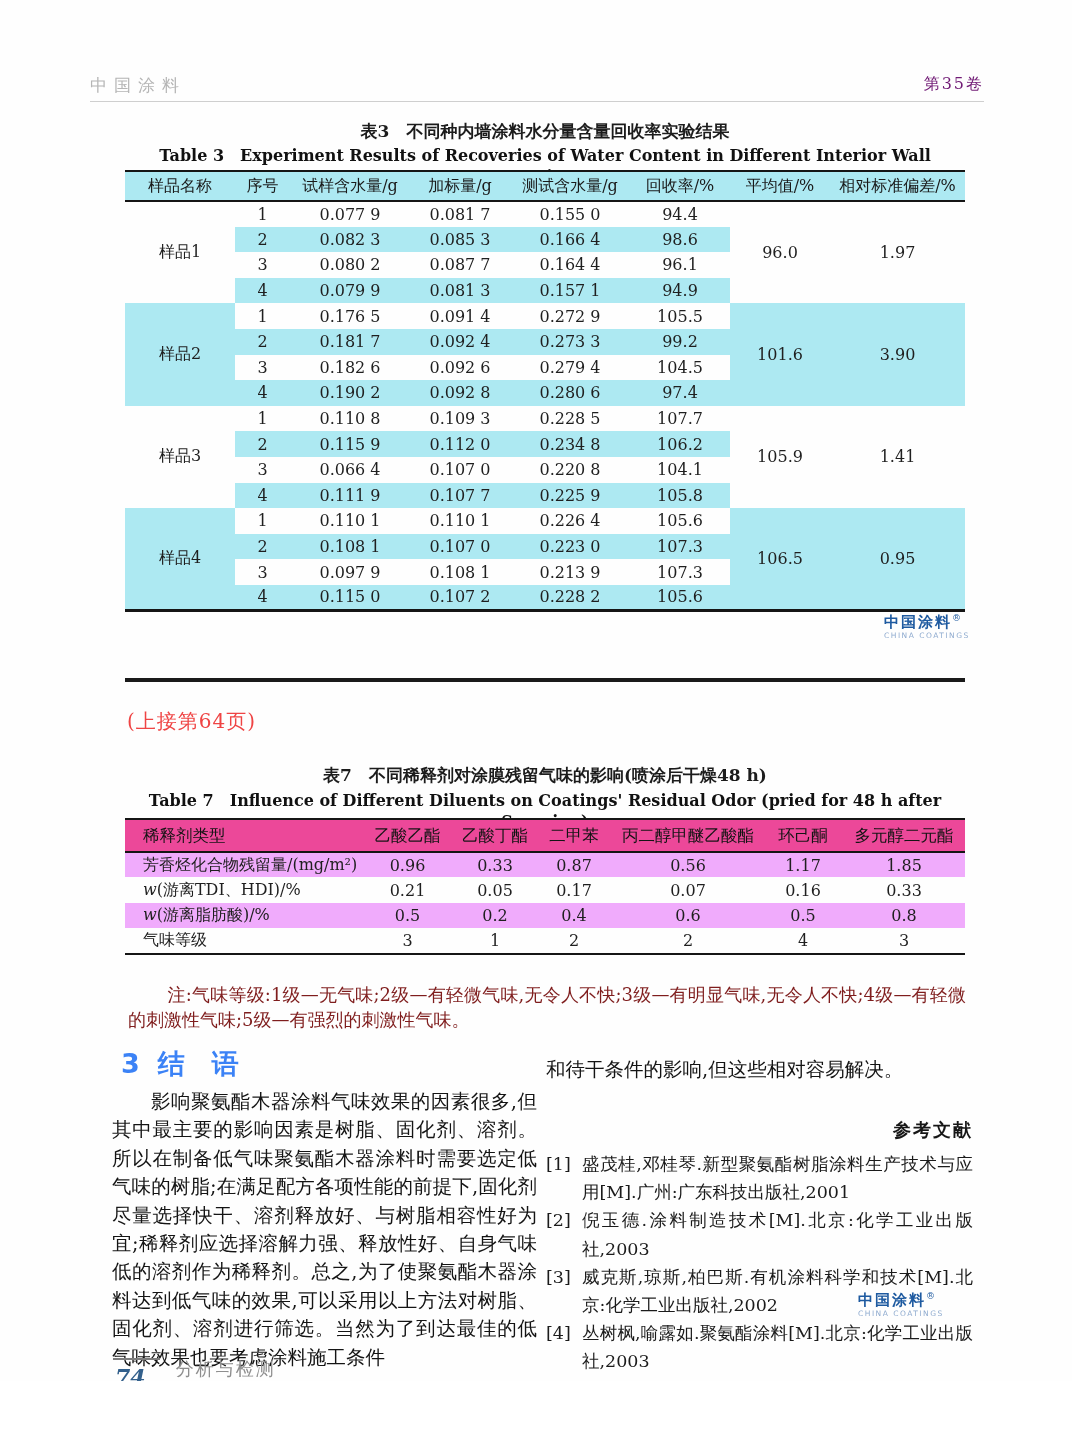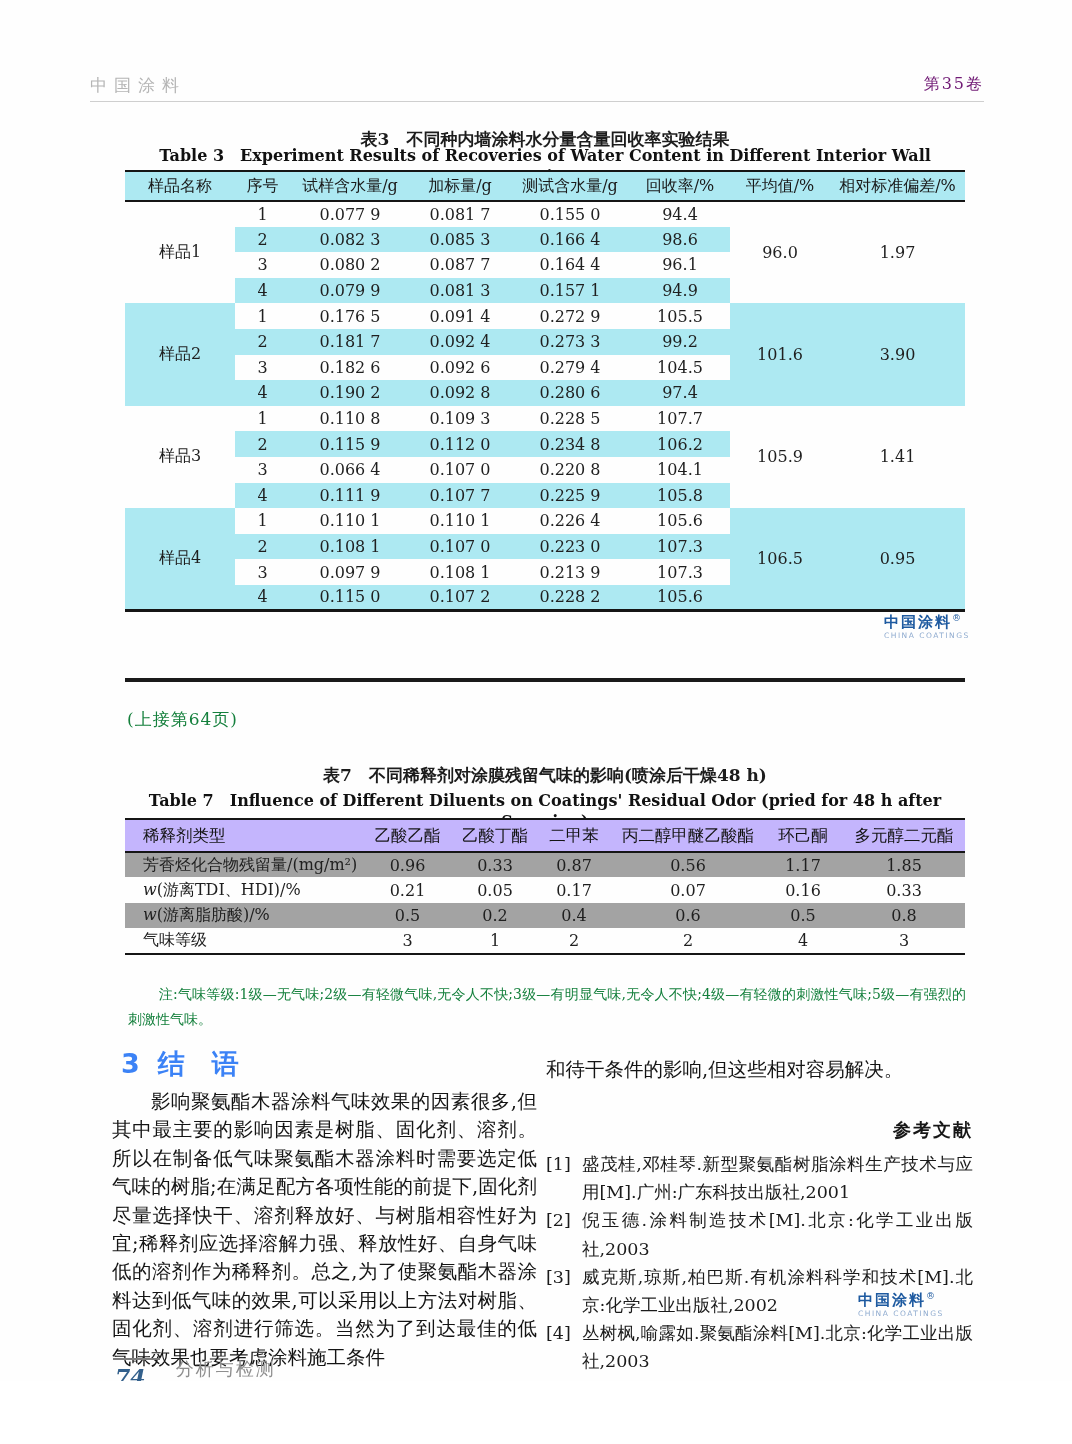--- a/index.html
+++ b/index.html
@@ -26,35 +26,35 @@
   .table3 { position:absolute; top:170px; left:125px; width:840px;
     border-top:2px solid #151515; border-bottom:3px solid #151515; font-size:16px; }
   .table3 th { height:30px; background:#ade9f2; font-weight:normal; font-size:16px;
     border-bottom:2px solid #151515; text-align:center; }
   .table3 td { height:25.6px; text-align:center; font-size:16px; color:#1f1f1f; }
   .table3 .cy { background:#ade9f2; }
 
   
   .table7 { position:absolute; top:818px; left:125px; width:840px;
     border-top:2px solid #151515; border-bottom:2.5px solid #151515; font-size:16px; }
-  .table7 th { height:33px; background:#c4b5fd; font-weight:normal; font-size:16.5px;
+  .table7 th { height:33px; background:#ec4899; font-weight:normal; font-size:16.5px;
     border-bottom:2px solid #151515; text-align:center; color:#141414; }
   .table7 th.lblh { text-align:left; padding-left:18px; }
   .table7 td { height:25.4px; text-align:center; color:#1f1f1f; }
   .table7 td.lbl7 { text-align:left; padding-left:18px; }
-  .table7 .pk { background:#a3a3a3; }
+  .table7 .pk { background:#f0abfc; }
   .it { font-style:italic; font-family:"DejaVu Serif","Liberation Serif",serif; }
 
-  .note { position:absolute; top:982px; left:128px; width:838px; color:#15803d;
-    font-size:14px; line-height:25px; text-indent:2.2em; text-align:justify; }
+  .note { position:absolute; top:982px; left:128px; width:838px; color:#7f1d1d;
+    font-size:18px; line-height:25px; text-indent:2.2em; text-align:justify; }
 
   
   .divider { position:absolute; top:678px; left:125px; width:840px; height:4px; background:#1a1a1a; }
 
-  .continuation { position:absolute; top:708px; left:127px; font-size:17px; color:#15803d; letter-spacing:1px; }
+  .continuation { position:absolute; top:708px; left:127px; font-size:20px; color:#ef4444; letter-spacing:1px; }
 
   
   .brand { position:absolute; text-align:left; line-height:1; }
   .brand-zh { color:#1e5aa0; font-weight:bold; font-size:15px; letter-spacing:2px;
     font-family:"DejaVu Sans","Liberation Sans",sans-serif; }
   .brand-reg { font-size:9px; vertical-align:top; color:#1e5aa0; }
   .brand-en { color:#8fabcf; font-size:7.5px; letter-spacing:1.5px; margin-top:2px;
     font-family:"DejaVu Sans","Liberation Sans",sans-serif; }
   .brand1 { top:614px; left:884px; }
   .brand2 { top:1292px; left:858px; }
@@ -87,21 +87,21 @@
 </head>
 <body>
 
 <div class="page">
 
   <div class="page-header">
     <span class="journal">中国涂料</span>
     <span class="volume">第35卷</span>
   </div>
 
-  <div class="caption-zh" style="top:120px;margin-top:8px;">表3　不同种内墙涂料水分量含量回收率实验结果</div>
+  <div class="caption-zh" style="top:120px;">表3　不同种内墙涂料水分量含量回收率实验结果</div>
   <div class="caption-en" style="top:146px;">Table 3　Experiment Results of Recoveries of Water Content in Different Interior Wall Coatings</div>
 
   <table class="table3">
     <colgroup>
       <col style="width:110px">
         <col style="width:55px">
         <col style="width:120px">
         <col style="width:100px">
       <col style="width:120px">
         <col style="width:100px">

